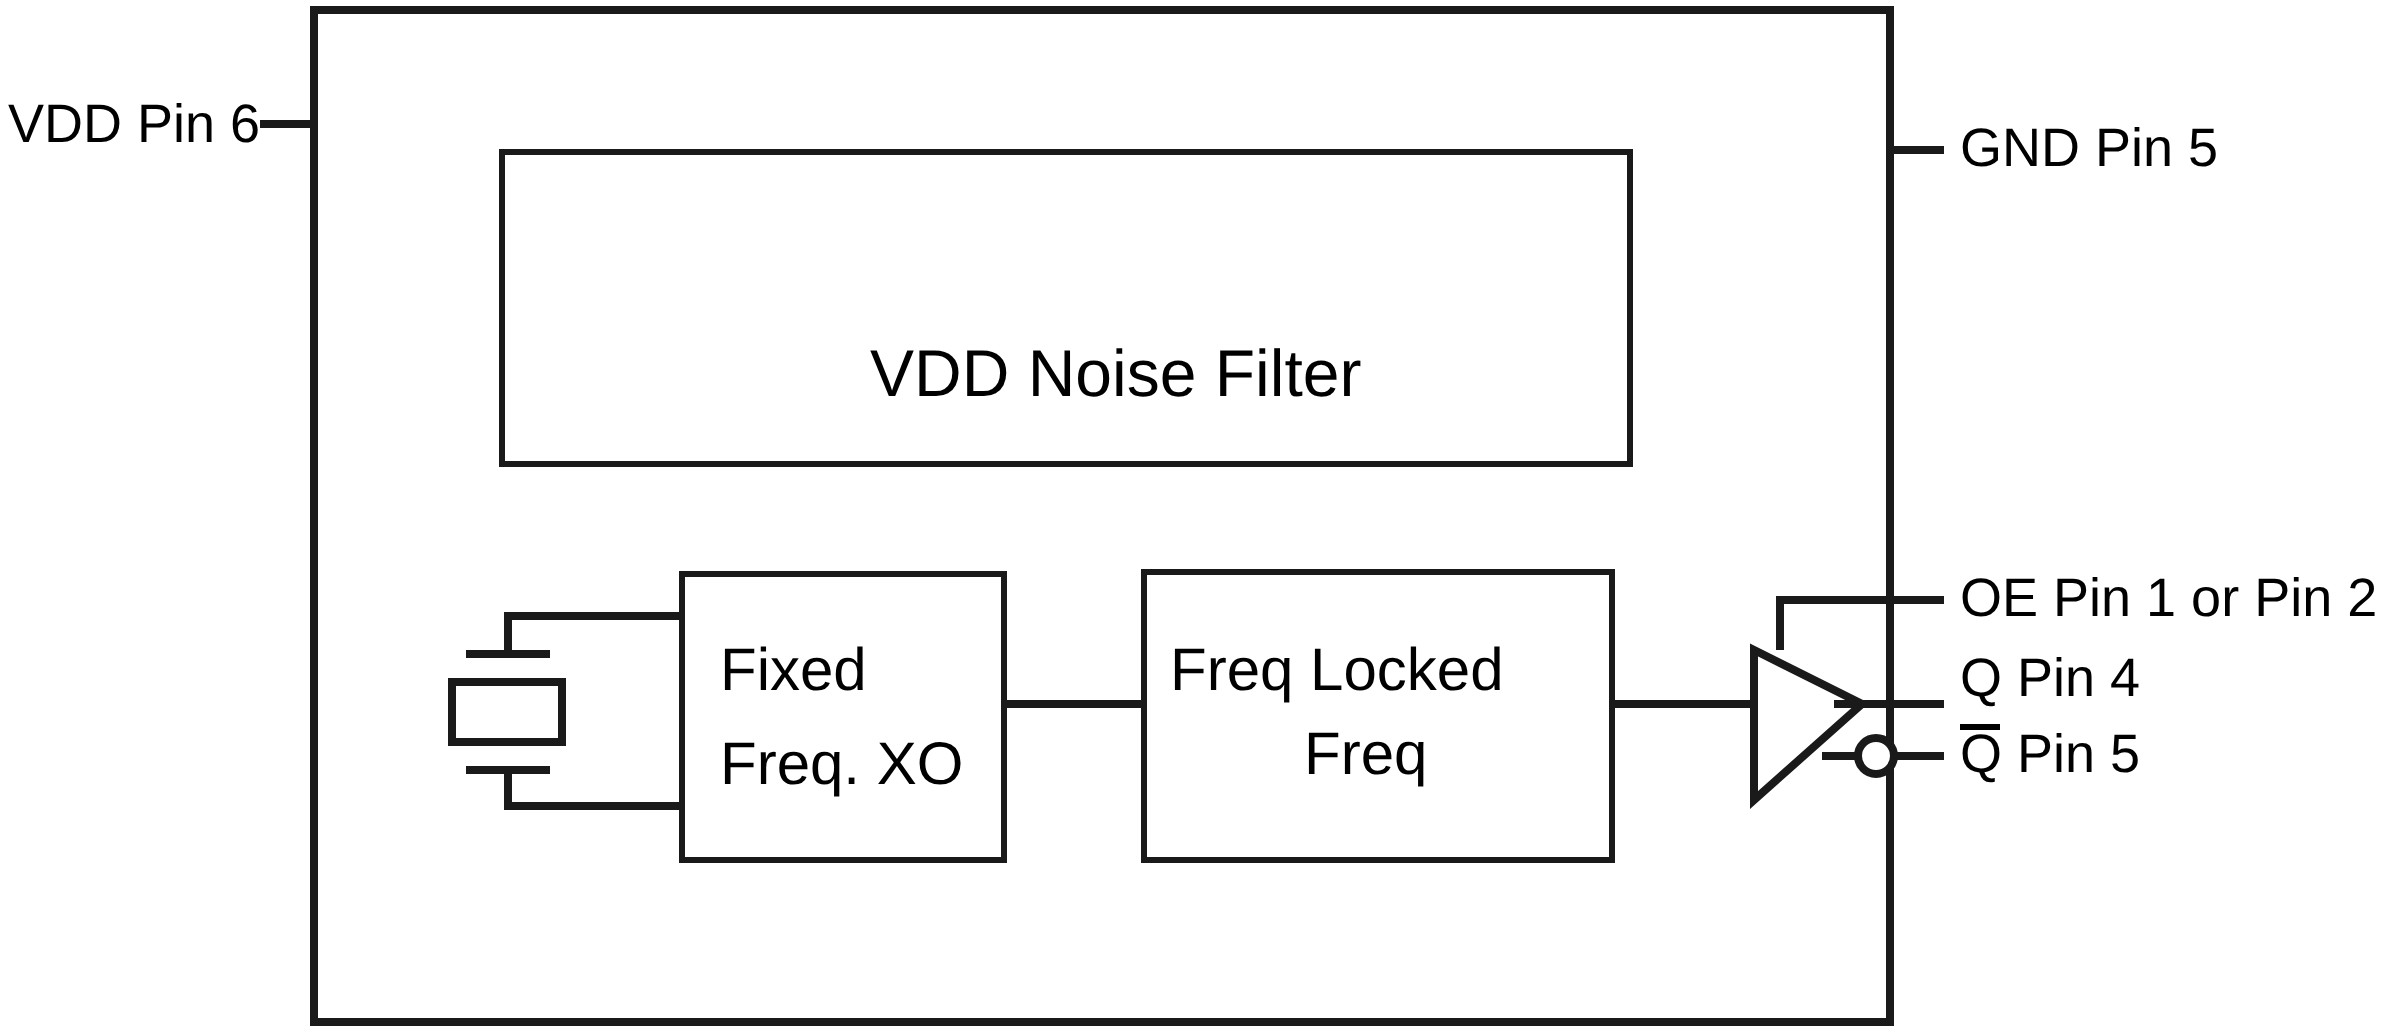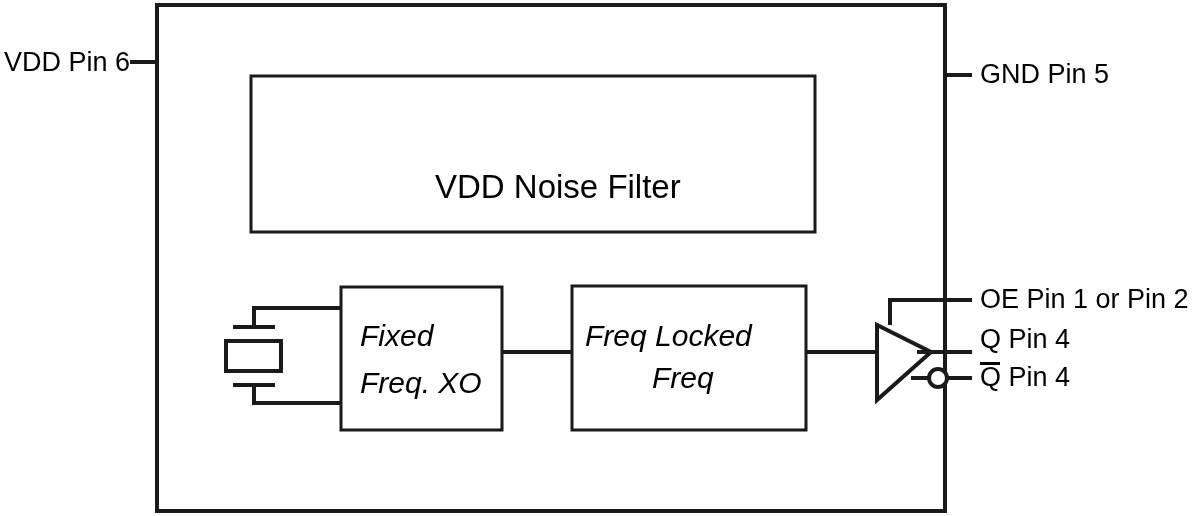--- a/index.html
+++ b/index.html
@@ -28,21 +28,20 @@
     position: absolute;
     color: #000000;
     white-space: nowrap;
     line-height: 1;
   }
   .pin-label {
     font-size: 27px;
   }
   .block-label {
     font-size: 30px;
-    font-style: italic;
   }
   .block-label-big {
     font-size: 33px;
   }
   .ovl {
     position: relative;
     display: inline-block;
   }
   .ovl::before {
     content: "";
@@ -104,21 +103,21 @@
   </svg>
 
   <div class="lbl pin-label" style="left:4px; top:49px;">VDD Pin 6</div>
 
   <div class="lbl pin-label" style="left:980px; top:61px;">GND Pin 5</div>
 
   <div class="lbl pin-label" style="left:980px; top:286px;">OE Pin 1 or Pin 2</div>
 
   <div class="lbl pin-label" style="left:980px; top:326px;">Q Pin 4</div>
 
-  <div class="lbl pin-label" style="left:980px; top:364px;"><span class="ovl">Q</span><span> Pin 4</span></div>
+  <div class="lbl pin-label" style="left:980px; top:364px;"><span class="ovl">Q</span><span> Pin 5</span></div>
 
   <div class="lbl block-label-big" style="left:435px; top:138px;margin-top:32px;">VDD Noise Filter</div>
 
   <div class="lbl block-label" style="left:360px; top:321px;">Fixed</div>
   <div class="lbl block-label" style="left:360px; top:368px;">Freq. XO</div>
 
   <div class="lbl block-label" style="left:585px; top:321px;">Freq Locked</div>
   <div class="lbl block-label" style="left:652px; top:363px;">Freq</div>
 
 </div>

